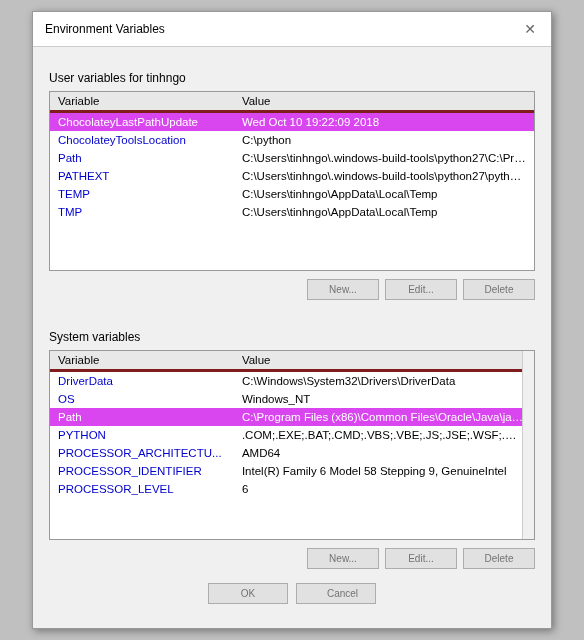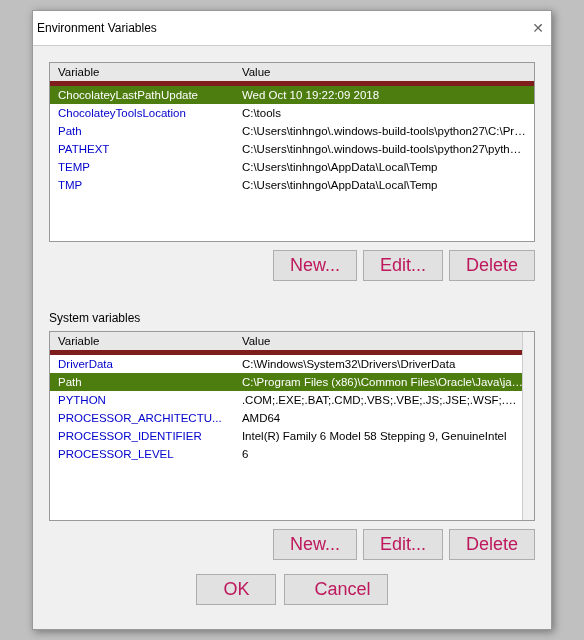--- a/index.html
+++ b/index.html
@@ -16,21 +16,21 @@
     .dialog {
       background: #f0f0f0;
       border: 1px solid #999;
       box-shadow: 2px 2px 8px rgba(0,0,0,0.4);
       width: 520px;
       padding: 0;
     }
     .title-bar {
       background: #fff;
       border-bottom: 1px solid #ccc;
-      padding: 8px 4px;
+      padding: 8px 12px;
       display: flex;
       justify-content: space-between;
       align-items: center;
     }
     .title-bar-text {
       font-size: 12px;
       font-weight: normal;
       color: #000;
     }
     .close-btn {
@@ -69,29 +69,29 @@
       width: 100%;
       border-collapse: collapse;
       font-size: 11.5px;
     }
     table thead tr {
       background: #e8e8e8;
     }
     table thead th {
       text-align: left;
       padding: 3px 8px;
-      border-bottom: 5px solid #7f1d1d;
+      border-bottom: 3px solid #7f1d1d;
       font-weight: normal;
       color: #000;
     }
     table tbody tr {
       cursor: default;
     }
     table tbody tr.selected {
-      background: #4d7c0f;
+      background: #d946ef;
       color: #fff;
     }
     table tbody td {
       padding: 3px 8px;
       white-space: nowrap;
       overflow: hidden;
       text-overflow: ellipsis;
       max-width: 200px;
       color: inherit;
     }
@@ -100,24 +100,24 @@
     .btn-row {
       display: flex;
       justify-content: flex-end;
       gap: 6px;
       margin-top: 8px;
     }
     .btn {
       background: #e1e1e1;
       border: 1px solid #adadad;
       padding: 4px 16px;
-      font-size: 18px;
+      font-size: 10px;
       cursor: pointer;
       min-width: 72px;
-      color: #be185d;
+      color: #737373;
     }
     .bottom-row {
       display: flex;
       justify-content: center;
       gap: 8px;
       margin-top: 14px;
       margin-bottom: 8px;
     }
     .btn-ok {
       min-width: 80px;
@@ -139,37 +139,38 @@
 
 <div class="dialog">
 
   <div class="title-bar">
     <span class="title-bar-text">Environment Variables</span>
     <button class="close-btn">✕</button>
   </div>
 
   <div class="dialog-body">
 
+    <div class="section-label">User variables for tinhngo</div>
 
     <div class="table-container">
       <table>
         <thead>
           <tr>
             <th class="var-col">Variable</th>
             <th class="val-col">Value</th>
           </tr>
         </thead>
         <tbody id="user-tbody">
         <tr class="selected">
               <td>ChocolateyLastPathUpdate</td>
               <td>Wed Oct 10 19:22:09 2018</td>
             </tr>
             <tr>
               <td style="color: rgb(0, 0, 204);">ChocolateyToolsLocation</td>
-              <td>C:\tools</td>
+              <td>C:\python</td>
             </tr>
             <tr>
               <td style="color: rgb(0, 0, 204);">Path</td>
               <td>C:\Users\tinhngo\.windows-build-tools\python27\C:\Program...</td>
             </tr>
             <tr>
               <td style="color: rgb(0, 0, 204);">PATHEXT</td>
               <td>C:\Users\tinhngo\.windows-build-tools\python27\python.exe</td>
             </tr>
             <tr>
@@ -198,20 +199,24 @@
           <tr>
             <th class="var-col">Variable</th>
             <th class="val-col">Value</th>
           </tr>
         </thead>
         <tbody id="system-tbody">
         <tr>
               <td style="color: rgb(0, 0, 204); margin-left: 39px;">DriverData</td>
               <td>C:\Windows\System32\Drivers\DriverData</td>
             </tr>
+            <tr>
+              <td style="color: rgb(0, 0, 204);">OS</td>
+              <td>Windows_NT</td>
+            </tr>
             <tr class="selected">
               <td>Path</td>
               <td>C:\Program Files (x86)\Common Files\Oracle\Java\javapath;C:...</td>
             </tr>
             <tr>
               <td style="color: rgb(0, 0, 204);">PYTHON</td>
               <td>.COM;.EXE;.BAT;.CMD;.VBS;.VBE;.JS;.JSE;.WSF;.WSH;.MSC</td>
             </tr>
             <tr>
               <td style="color: rgb(0, 0, 204);">PROCESSOR_ARCHITECTU...</td>

